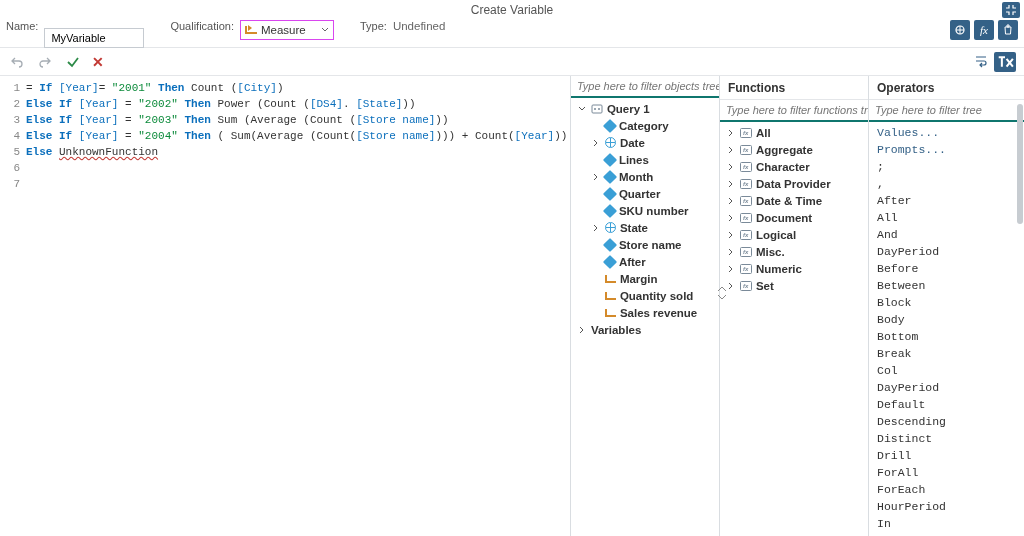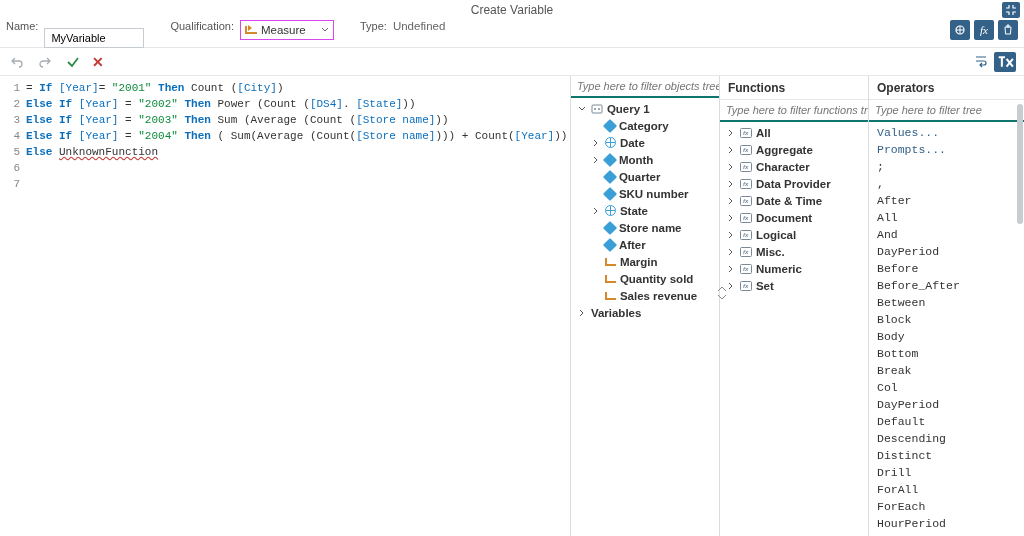--- a/index.html
+++ b/index.html
@@ -169,20 +169,25 @@
         <div class="tree-item indent-1">
           <span class="caret">
             <svg viewBox="0 0 8 8">
               <path d="M2 1 L5 4 L2 7" fill="none" stroke="#555"></path>
             </svg>
           </span>
           <span class="geo-icon"></span>
           <span>Date</span>
         </div>
         <div class="tree-item indent-1">
+          <span class="caret"></span>
+          <span class="dim-icon"></span>
+          <span>Lines</span>
+        </div>
+        <div class="tree-item indent-1">
           <span class="caret">
             <svg viewBox="0 0 8 8">
               <path d="M2 1 L5 4 L2 7" fill="none" stroke="#555"></path>
             </svg>
           </span>
           <span class="dim-icon"></span>
           <span>Month</span>
         </div>
         <div class="tree-item indent-1">
           <span class="caret"></span>
@@ -404,21 +409,20 @@
     <div class="op-list" id="op-list">
         <div class="op-item link">Values...</div>
         <div class="op-item link">Prompts...</div>
         <div class="op-item">;</div>
         <div class="op-item">,</div>
         <div class="op-item">After</div>
         <div class="op-item">All</div>
         <div class="op-item">And</div>
         <div class="op-item">DayPeriod</div>
         <div class="op-item">Before</div>
-        <div class="op-item">Before_After</div>
         <div class="op-item">Between</div>
         <div class="op-item">Block</div>
         <div class="op-item">Body</div>
         <div class="op-item">Bottom</div>
         <div class="op-item">Break</div>
         <div class="op-item">Col</div>
         <div class="op-item">DayPeriod</div>
         <div class="op-item">Default</div>
         <div class="op-item">Descending</div>
         <div class="op-item">Distinct</div>

